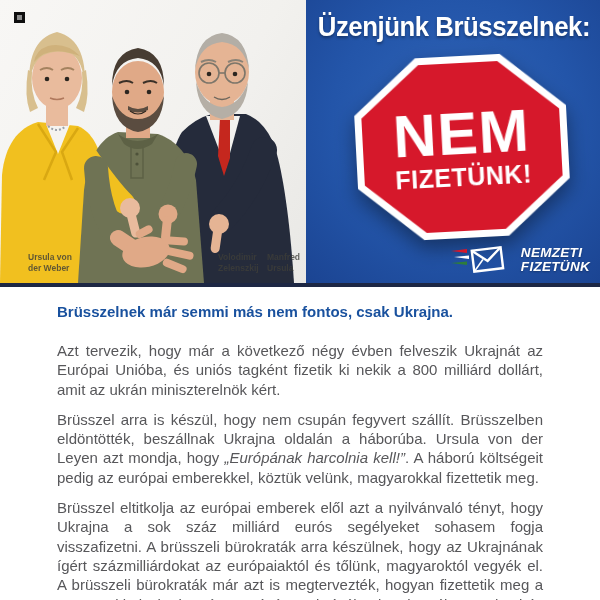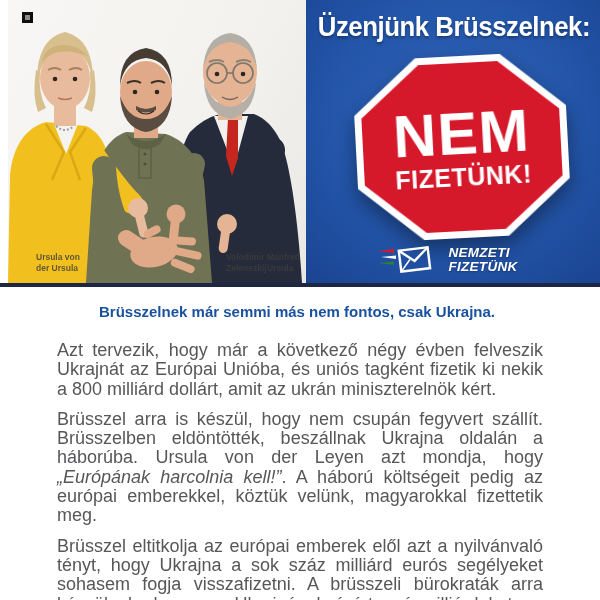--- a/index.html
+++ b/index.html
@@ -6,51 +6,51 @@
     --panel-blue:#2355a9; --stop-red:#d6182b; --heading-blue:#19519e;
     --flag-green:#2e7d3a; --banner-line:#1d2744; --body-gray:#57575a;
   }
   *{margin:0;padding:0;box-sizing:border-box;}
   html,body{background:#fff;}
   body{font-family:"Liberation Sans","DejaVu Sans",sans-serif;}
   .page{width:600px;height:600px;overflow:hidden;background:#fff;position:relative;}
 
   
   .banner{position:relative;width:600px;height:287px;border-bottom:4px solid var(--banner-line);display:flex;}
-  .photo{position:relative;width:313px;height:283px;background:linear-gradient(120deg,#f8f7f5 0%,#f2f1ee 60%,#e9e8e5 100%);overflow:hidden;margin-left:8px;}
+  .photo{position:relative;width:313px;height:283px;background:linear-gradient(120deg,#f8f7f5 0%,#f2f1ee 60%,#e9e8e5 100%);overflow:hidden;}
   .photo svg{display:block;}
   .corner-sq{position:absolute;left:14px;top:12px;width:11px;height:11px;background:#8d8d8d;border:3px solid #0e0e0e;}
   .caption{position:absolute;font-size:8.5px;line-height:10.5px;font-weight:700;color:#3e3e39;opacity:.8;}
   .cap-ursula{left:28px;top:252px;}
   .cap-zelenszkij{left:218px;top:252px;}
-  .cap-weber{left:259px;top:252px;}
+  .cap-weber{left:267px;top:252px;}
 
   .bluepanel{position:relative;width:294px;height:283px;
     background:radial-gradient(circle at 50% 42%,#2f64b8 0%,#2355a9 55%,#1b4492 100%);}
   .headline{margin-top:11px;text-align:center;color:#fff;font-weight:700;font-size:28px;
     white-space:nowrap;transform:scaleX(.92);transform-origin:50% 50%;
     text-shadow:0 2px 3px rgba(0,0,0,.35);letter-spacing:-.5px;}
   .octagon-wrap{position:absolute;left:50px;top:56px;width:212px;height:182px;transform:rotate(-3deg);
     filter:drop-shadow(0 9px 10px rgba(0,0,0,.4));}
   .octagon-outer{position:absolute;inset:0;background:#fff;
     clip-path:polygon(30% 0%,70% 0%,100% 30%,100% 70%,70% 100%,30% 100%,0% 70%,0% 30%);}
   .octagon-inner{position:absolute;inset:7px;background:var(--stop-red);
     clip-path:polygon(30% 0%,70% 0%,100% 30%,100% 70%,70% 100%,30% 100%,0% 70%,0% 30%);
     display:flex;flex-direction:column;align-items:center;justify-content:center;}
   .nem{color:#fff;font-weight:700;font-size:60px;line-height:58px;letter-spacing:1px;}
   .fizetunk{color:#fff;font-weight:700;font-size:25px;line-height:26px;letter-spacing:.5px;margin-top:1px;}
 
-  .logo{position:absolute;left:0;right:10px;bottom:5px;display:flex;align-items:center;justify-content:center;gap:14px;}
+  .logo{position:absolute;left:0;right:10px;bottom:5px;display:flex;align-items:center;justify-content:flex-end;gap:14px;}
   .logo-text{color:#fff;font-style:italic;font-weight:700;font-size:13.5px;line-height:14px;letter-spacing:.3px;
     text-shadow:0 1px 2px rgba(0,0,0,.3);}
 
   
   .article{padding:16px 57px 0 57px;}
-  .article h2{color:var(--heading-blue);font-size:15px;line-height:18px;font-weight:700;margin-bottom:20px;margin-left:42px;}
-  .article p{color:var(--body-gray);font-size:18px;line-height:19.3px;text-align:justify;margin-bottom:11px;}
+  .article h2{color:var(--heading-blue);font-size:15px;line-height:18px;font-weight:700;margin-bottom:20px;}
+  .article p{color:var(--body-gray);font-size:15px;line-height:19.3px;text-align:justify;margin-bottom:11px;}
   .article p em{}
 </style>
 </head>
 <body>
 
 <div class="page">
 
   <div class="banner">
 
     <div class="photo">
@@ -133,21 +133,21 @@
           <rect x="166" y="247" width="28" height="8" rx="4" fill="#e0a987" transform="rotate(12 168 251)"></rect>
           <rect x="163" y="258" width="25" height="8" rx="4" fill="#e0a987" transform="rotate(22 165 262)"></rect>
           <rect x="136" y="231" width="18" height="8" rx="4" fill="#e0a987" transform="rotate(-28 138 235)"></rect>
         </g>
       </svg>
 
       <div class="corner-sq"></div>
 
       <div class="caption cap-ursula">
         <div>Ursula von</div>
-        <div>der Ursula</div>
+        <div>der Weber</div>
       </div>
       <div class="caption cap-zelenszkij">
         <div>Volodimir</div>
         <div>Zelenszkij</div>
       </div>
       <div class="caption cap-weber">
         <div>Manfred</div>
         <div>Ursula</div>
       </div>
     </div>

